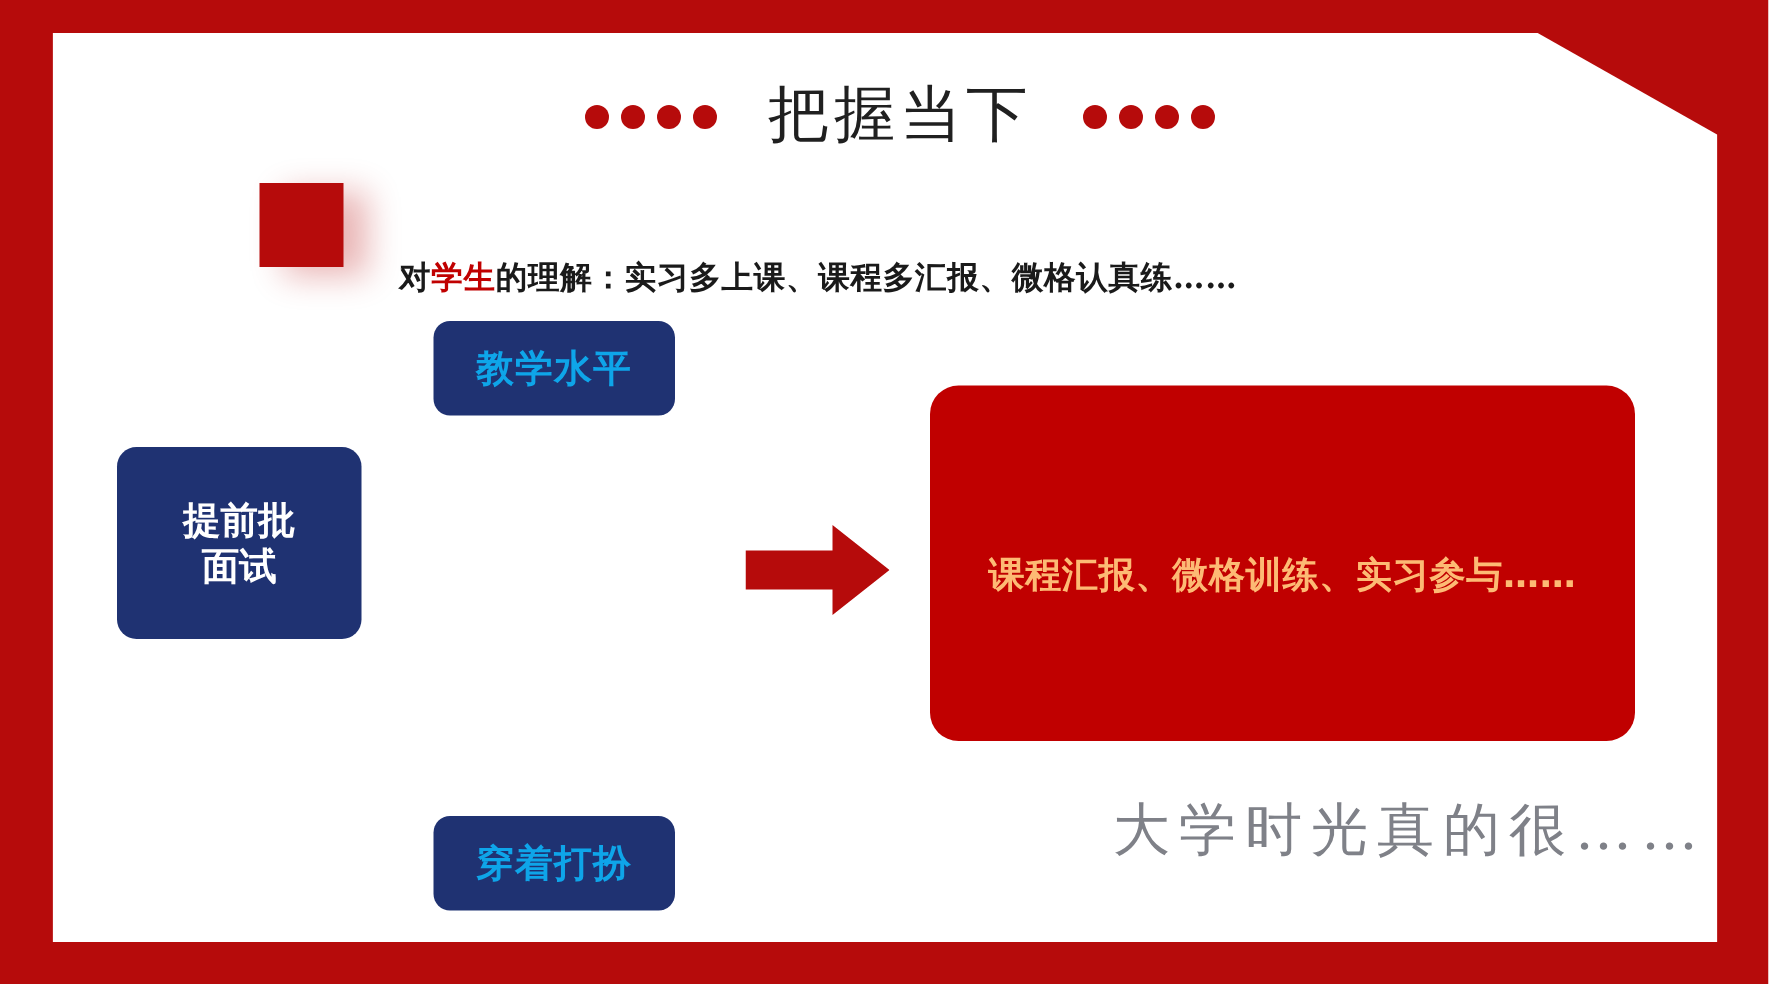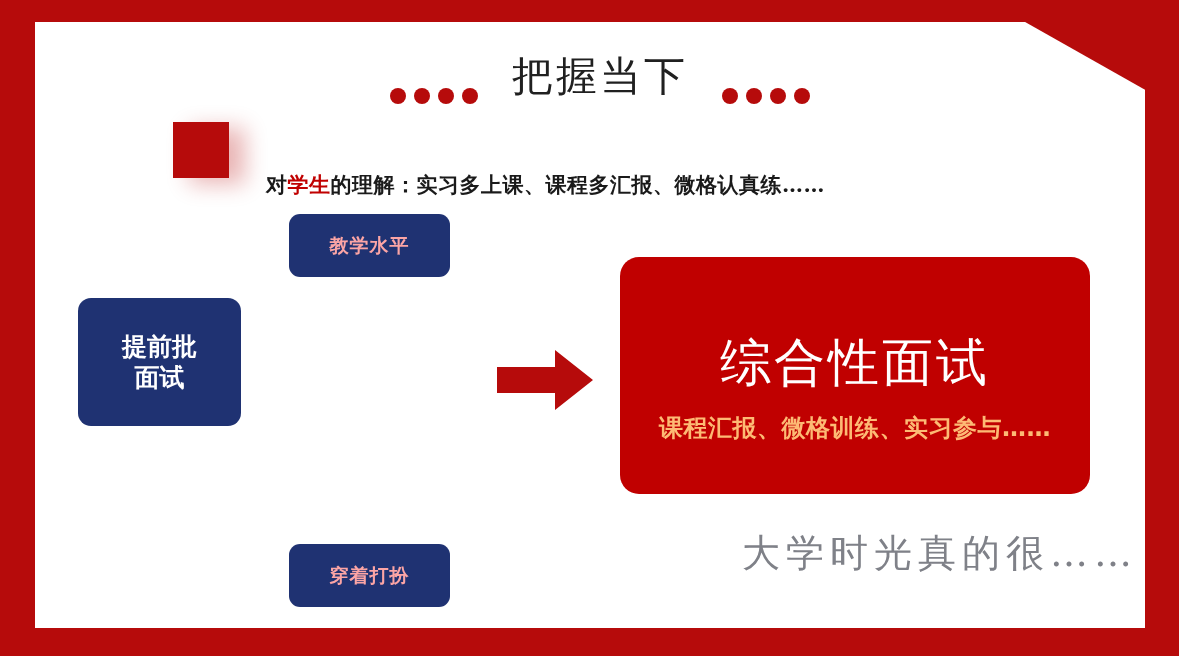--- a/index.html
+++ b/index.html
@@ -29,21 +29,21 @@
   }
 
   
   #title-row {
     position: absolute;
     left: 300px;
     top: 48px;
     width: 600px;
     height: 56px;
     display: flex;
-    align-items: flex-end;
+    align-items: center;
     justify-content: center;
     gap: 34px;
   }
   .dot-group {
     display: flex;
     gap: 8px;
     align-items: center;
     padding-top: 4px;
   }
   .dot {
@@ -110,23 +110,23 @@
   .chip {
     position: absolute;
     left: 289px;
     width: 161px;
     height: 63px;
     background: #1f3272;
     border-radius: 11px;
     display: flex;
     align-items: center;
     justify-content: center;
-    color: #fca5a5;
-    font-weight: bold;
-    font-size: 19px;
+    color: #0ea5e9;
+    font-weight: bold;
+    font-size: 25px;
     letter-spacing: 1px;
     font-family: "DejaVu Sans", "Liberation Sans", sans-serif;
   }
   #chip-0 { top: 214px; }
   #chip-1 { top: 311px; }
   #chip-2 { top: 408px; }
   #chip-3 { top: 504px; margin-top: 40px; }
 
   
   #arrow {
@@ -217,19 +217,18 @@
   </div>
   <div class="chip" id="chip-3">
     <span>穿着打扮</span>
   </div>
 
   <svg id="arrow" viewBox="0 0 96 64">
     <polygon points="0,19 58,19 58,2 96,32 58,62 58,45 0,45" fill="#b60b0b"></polygon>
   </svg>
 
   <div id="red-box">
-    <div id="red-box-title">综合性面试</div>
     <div id="red-box-sub">课程汇报、微格训练、实习参与……</div>
   </div>
 
   <div id="footnote">大学时光真的很……</div>
 
 </div>
 
 </body></html>

